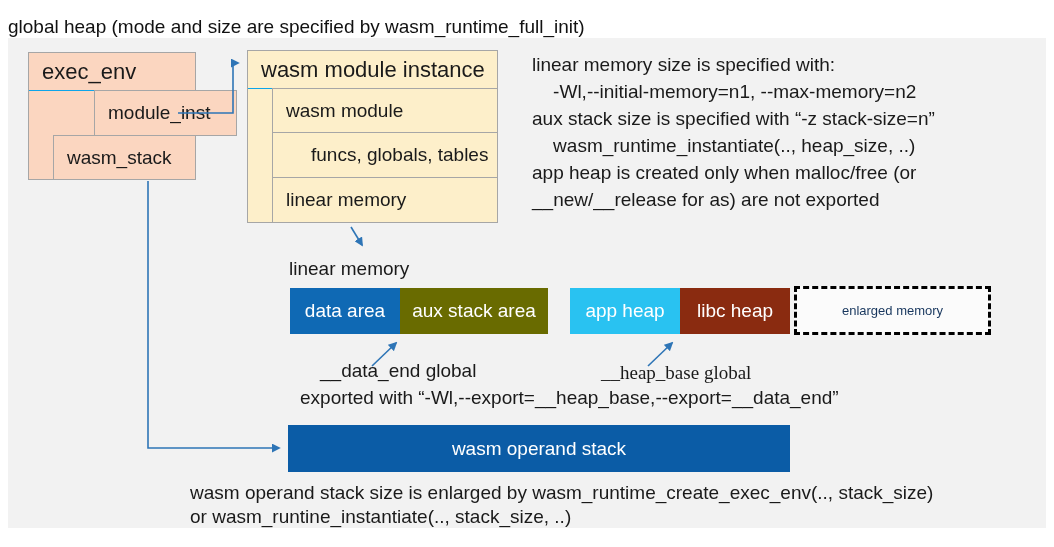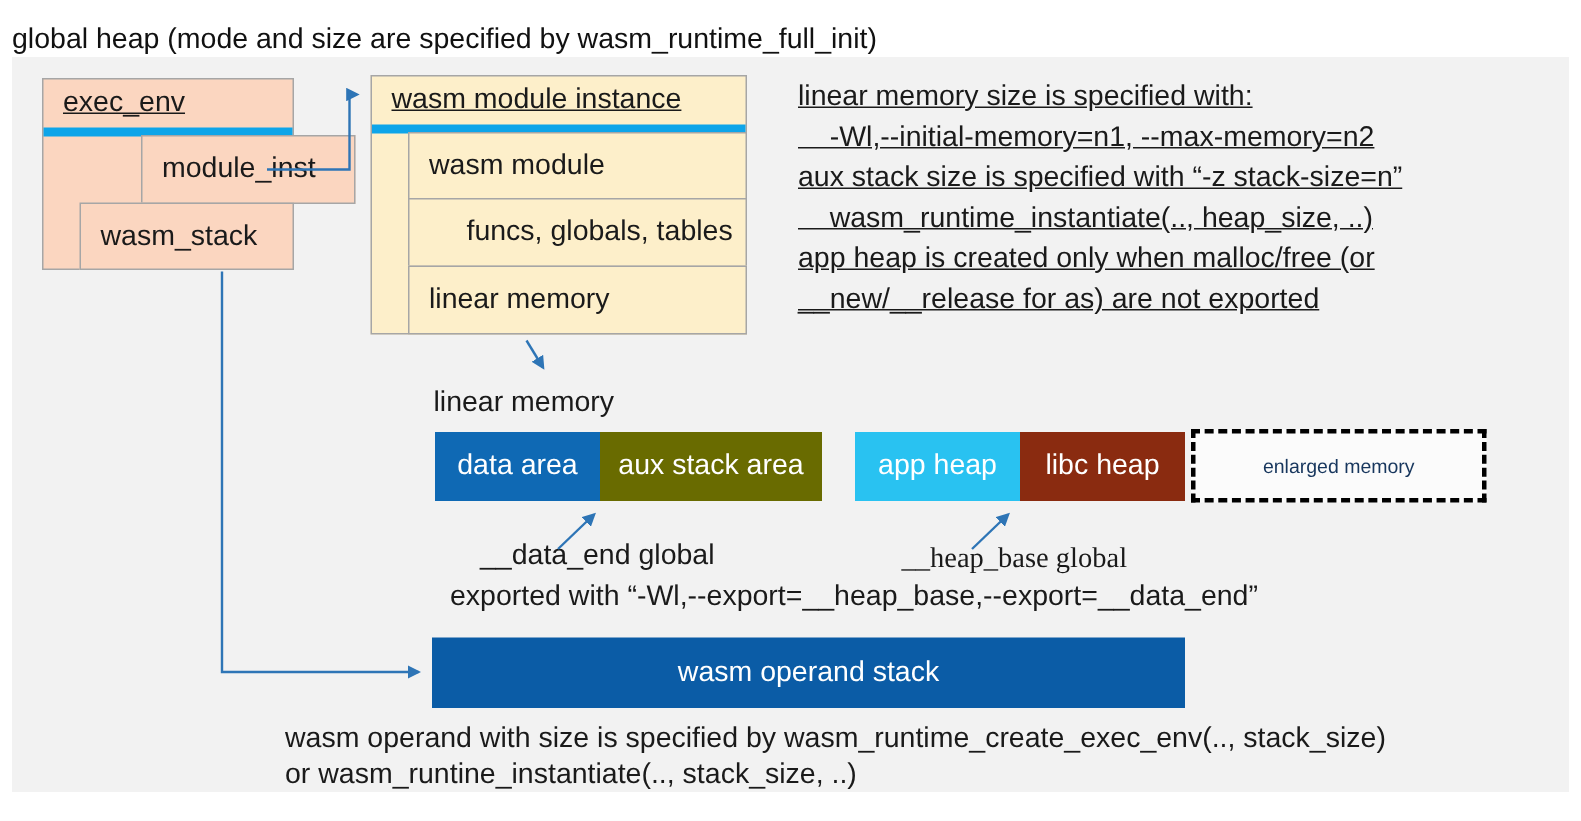--- a/index.html
+++ b/index.html
@@ -5,22 +5,22 @@
   html,body{margin:0;padding:0;background:#ffffff;}
   #stage{
     position:relative;width:1054px;height:547px;overflow:hidden;
     background:#ffffff;color:#1a1a1a;
     font-family:"Liberation Sans", sans-serif;
   }
   .abs{position:absolute;box-sizing:border-box;}
   .title{left:8px;top:16px;font-size:19px;color:#111;white-space:pre;}
   .canvas{left:8px;top:38px;width:1038px;height:490px;background:#f2f2f2;}
   .box{border:1px solid #a6a6a6;}
-  .hdr{display:flex;align-items:center;padding-left:13px;font-size:19px;
-       border-bottom:6px solid #0ea5e9;box-sizing:border-box;text-decoration:underline;}
+  .hdr{display:flex;align-items:center;padding-left:13px;font-size:22px;
+       border-bottom:1px solid #0ea5e9;box-sizing:border-box;}
   .fieldbox{border:1px solid #a6a6a6;display:flex;align-items:center;
        padding-left:13px;font-size:19px;}
   .salmon{background:#fbd6c0;}
   .cream{background:#fdefca;}
   .note-line{font-size:19px;line-height:27px;white-space:pre;}
   .bar-seg{display:flex;align-items:center;justify-content:center;
        color:#ffffff;font-size:19px;white-space:nowrap;}
   .enlarged{border:3px dashed #000;background:#fbfbfb;display:flex;
        align-items:center;justify-content:center;font-size:13px;}
   .lbl{font-size:19px;white-space:pre;}
@@ -43,21 +43,21 @@
   <div class="abs fieldbox salmon" style="left:53px;top:90px;width:143px;height:46px;margin-left:41px;">module_inst</div>
   <div class="abs fieldbox salmon" style="left:53px;top:135px;width:143px;height:45px;">wasm_stack</div>
 
   <div class="abs box cream" style="left: 247px; top: 50px; width: 251px; height: 173px; background-color: rgb(253, 239, 202);">
     <div class="hdr" style="height:38px;">wasm module instance</div>
   </div>
   <div class="abs fieldbox cream" style="left:272px;top:88px;width:226px;height:45px;">wasm module</div>
   <div class="abs fieldbox cream" style="left:272px;top:132px;width:226px;height:46px;padding-left:38px;">funcs, globals, tables</div>
   <div class="abs fieldbox cream" style="left:272px;top:177px;width:226px;height:46px;">linear memory</div>
 
-  <div class="abs" style="left:532px;top:51px;text-decoration:underline;">
+  <div class="abs" style="left:532px;top:51px;">
     <div class="note-line">linear memory size is specified with:</div>
     <div class="note-line">    -Wl,--initial-memory=n1, --max-memory=n2</div>
     <div class="note-line">aux stack size is specified with “-z stack-size=n”</div>
     <div class="note-line">    wasm_runtime_instantiate(.., heap_size, ..)</div>
     <div class="note-line">app heap is created only when malloc/free (or</div>
     <div class="note-line">__new/__release for as) are not exported</div>
   </div>
 
   <div class="abs lbl" style="left:289px;top:258px;">linear memory</div>
 
@@ -67,21 +67,21 @@
   <div class="abs bar-seg" style="left: 680px; top: 288px; width: 110px; height: 46px; background-color: rgb(138, 43, 16);">libc heap</div>
   <div class="abs enlarged" style="left: 794px; top: 286px; width: 197px; height: 49px; background-color: rgb(251, 251, 251); color: rgb(23, 54, 93);">enlarged memory</div>
 
   <div class="abs lbl" style="left:320px;top:360px;">__data_end global</div>
   <div class="abs lbl" style="left:601px;top:362px;font-family:Liberation Serif, serif;">__heap_base global</div>
   <div class="abs operand-bar" style="left: 288px; top: 425px; width: 502px; height: 47px; background-color: rgb(11, 92, 166);">wasm operand stack</div>
 
   <div class="abs lbl" style="left:300px;top:387px;">exported with “-Wl,--export=__heap_base,--export=__data_end”</div>
 
   <div class="abs" style="left:190px;top:481px;">
-    <div class="note-line" style="line-height:24px;">wasm operand with size is specified by wasm_runtime_create_exec_env(.., stack_size)</div>
+    <div class="note-line" style="line-height:24px;">wasm operand stack size is enlarged by wasm_runtime_create_exec_env(.., stack_size)</div>
     <div class="note-line" style="line-height:24px;">or wasm_runtine_instantiate(.., stack_size, ..)</div>
   </div>
 
   <svg class="overlay" width="1054" height="547" viewBox="0 0 1054 547">
     <defs>
       <marker id="ah" viewBox="0 0 10 10" refX="8" refY="5" markerWidth="9" markerHeight="9" orient="auto-start-reverse" markerUnits="userSpaceOnUse">
         <path d="M0,0 L10,5 L0,10 z" fill="#2e75b6"></path>
       </marker>
     </defs>
     <polyline points="178,113 233,113 233,63 238,63" fill="none" stroke-width="1.6" marker-end="url(#ah)" stroke="#2e75b6"></polyline>

